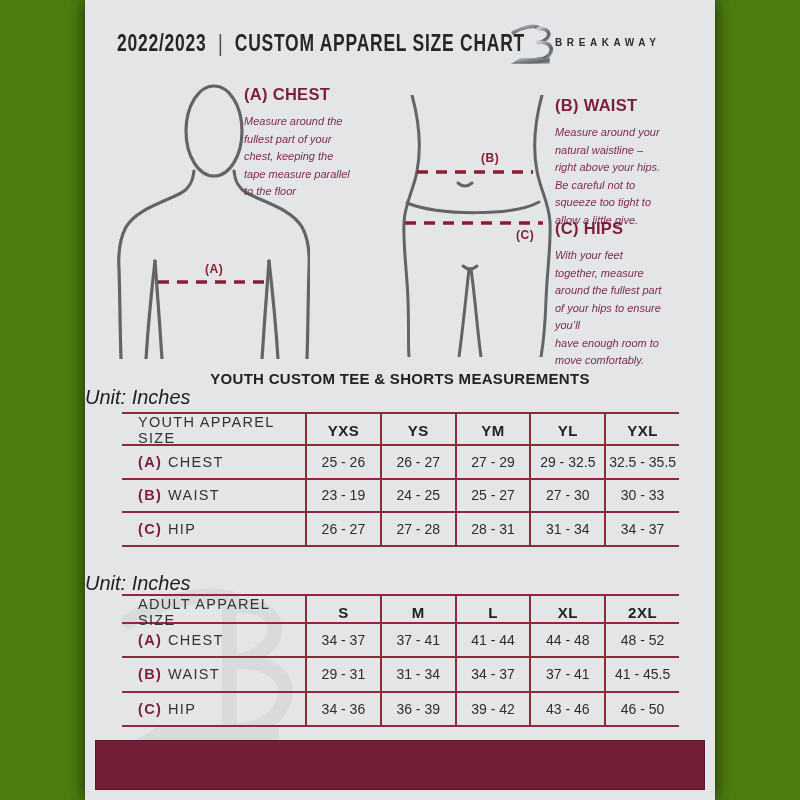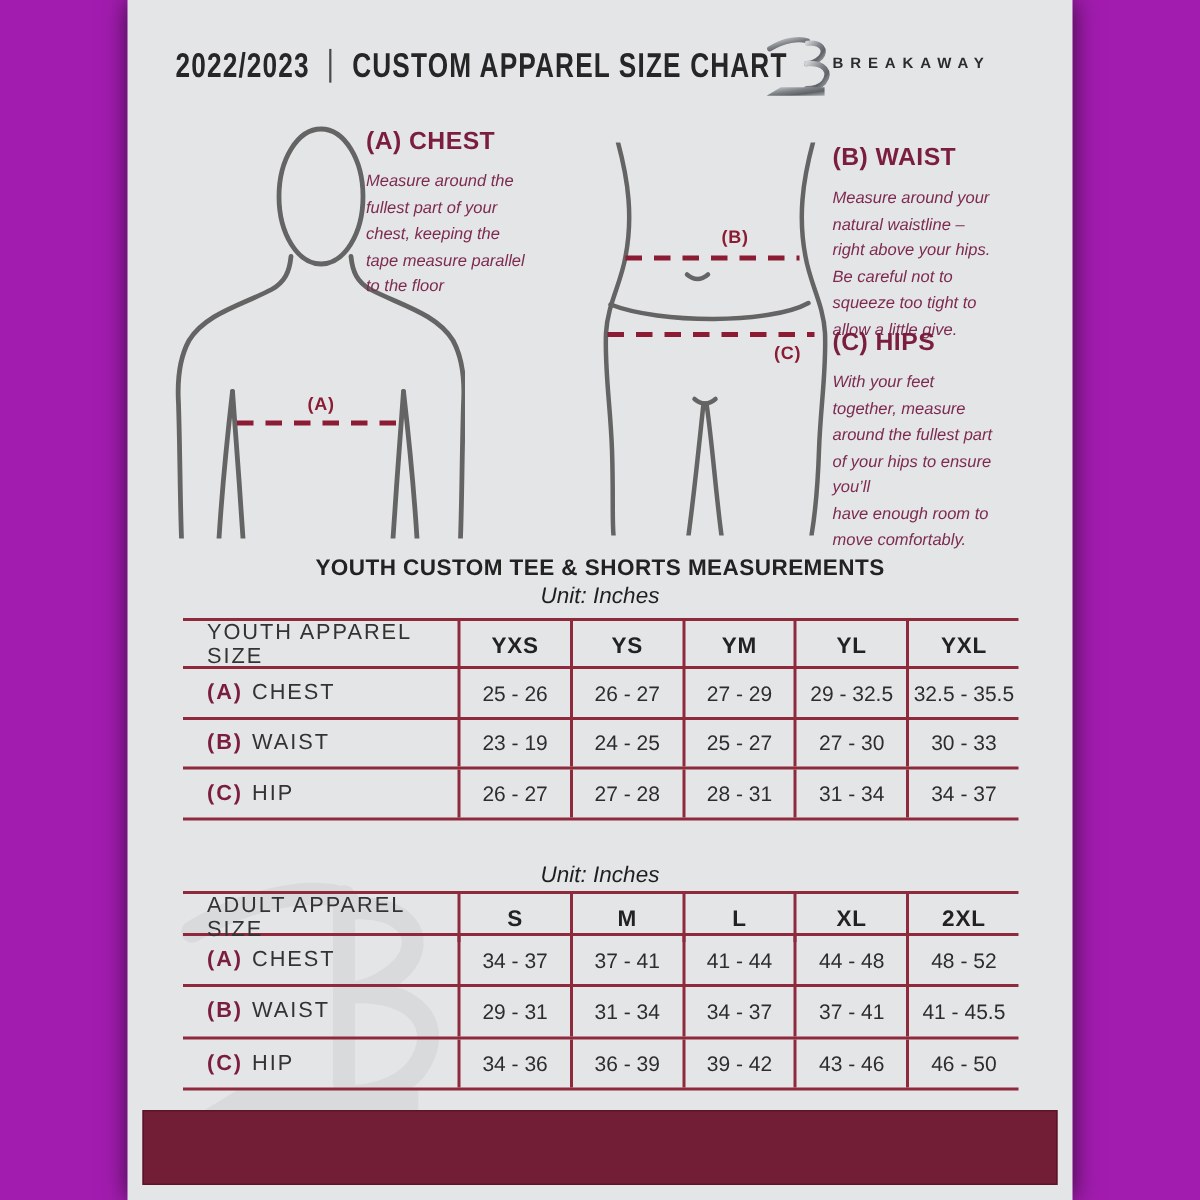--- a/index.html
+++ b/index.html
@@ -1,16 +1,16 @@
 <!DOCTYPE html>
 <html><head>
 <meta charset="utf-8">
 <style>
   html,body{margin:0;padding:0;background:#000;}
-  #canvas{position:relative;width:800px;height:800px;background:#a21caf;overflow:hidden;
+  #canvas{position:relative;width:800px;height:800px;background:#4d7c0f;overflow:hidden;
           font-family:"Liberation Sans",sans-serif;-webkit-font-smoothing:antialiased;}
   #doc{position:absolute;left:85px;top:0;width:630px;height:800px;background:#e4e5e7;
        box-shadow:0 0 16px rgba(0,0,0,.65);}
 
   
   .header-line{position:absolute;left:32px;top:29px;display:flex;align-items:center;gap:15px;
                transform:scaleX(.76);transform-origin:left center;white-space:nowrap;
                font-weight:bold;font-size:23px;letter-spacing:1px;color:#262626;}
   .header-divider{font-weight:400;color:#4a4a4a;font-size:24px;}
   .logo-svg{position:absolute;left:424px;top:22px;width:48px;height:44px;}
@@ -28,22 +28,22 @@
   .guide-block{position:absolute;}
   .gb-chest{left:159px;top:85px;width:155px;}
   .gb-waist{left:470px;top:96px;width:158px;}
   .gb-hips {left:470px;top:219px;width:160px;}
   .guide-heading{font-size:16.5px;font-weight:bold;color:#7a1d3f;letter-spacing:.3px;margin:0 0 9px 0;}
   .guide-body{font-style:italic;font-size:11px;color:#7d2b50;line-height:17.5px;white-space:pre-line;}
 
   
   .sec-title{position:absolute;left:0;width:100%;text-align:center;font-weight:bold;
              font-size:15px;line-height:16px;color:#222;letter-spacing:.3px;}
-  .sec-unit{position:absolute;left:0;width:100%;text-align:center;font-style:italic;
-            font-size:15px;line-height:17px;color:#1f1f1f;}
+  .sec-unit{position:absolute;left:0;width:100%;font-style:italic;
+            font-size:20px;line-height:17px;color:#1f1f1f;}
   .yt-title{top:371px;} .yt-unit{top:389px;}
   .ad-title{top:557px;} .ad-unit{top:575px;}
 
   
   .sizetable{position:absolute;left:37px;width:557px;z-index:2;
              border-top:2px solid #8e2a3c;border-bottom:2px solid #8e2a3c;}
   .youth-table{top:412px;}
   .adult-table{top:594px;}
   .trow{display:grid;grid-template-columns:183px repeat(5,1fr);}
   .trow + .trow{border-top:2px solid #8e2a3c;}

